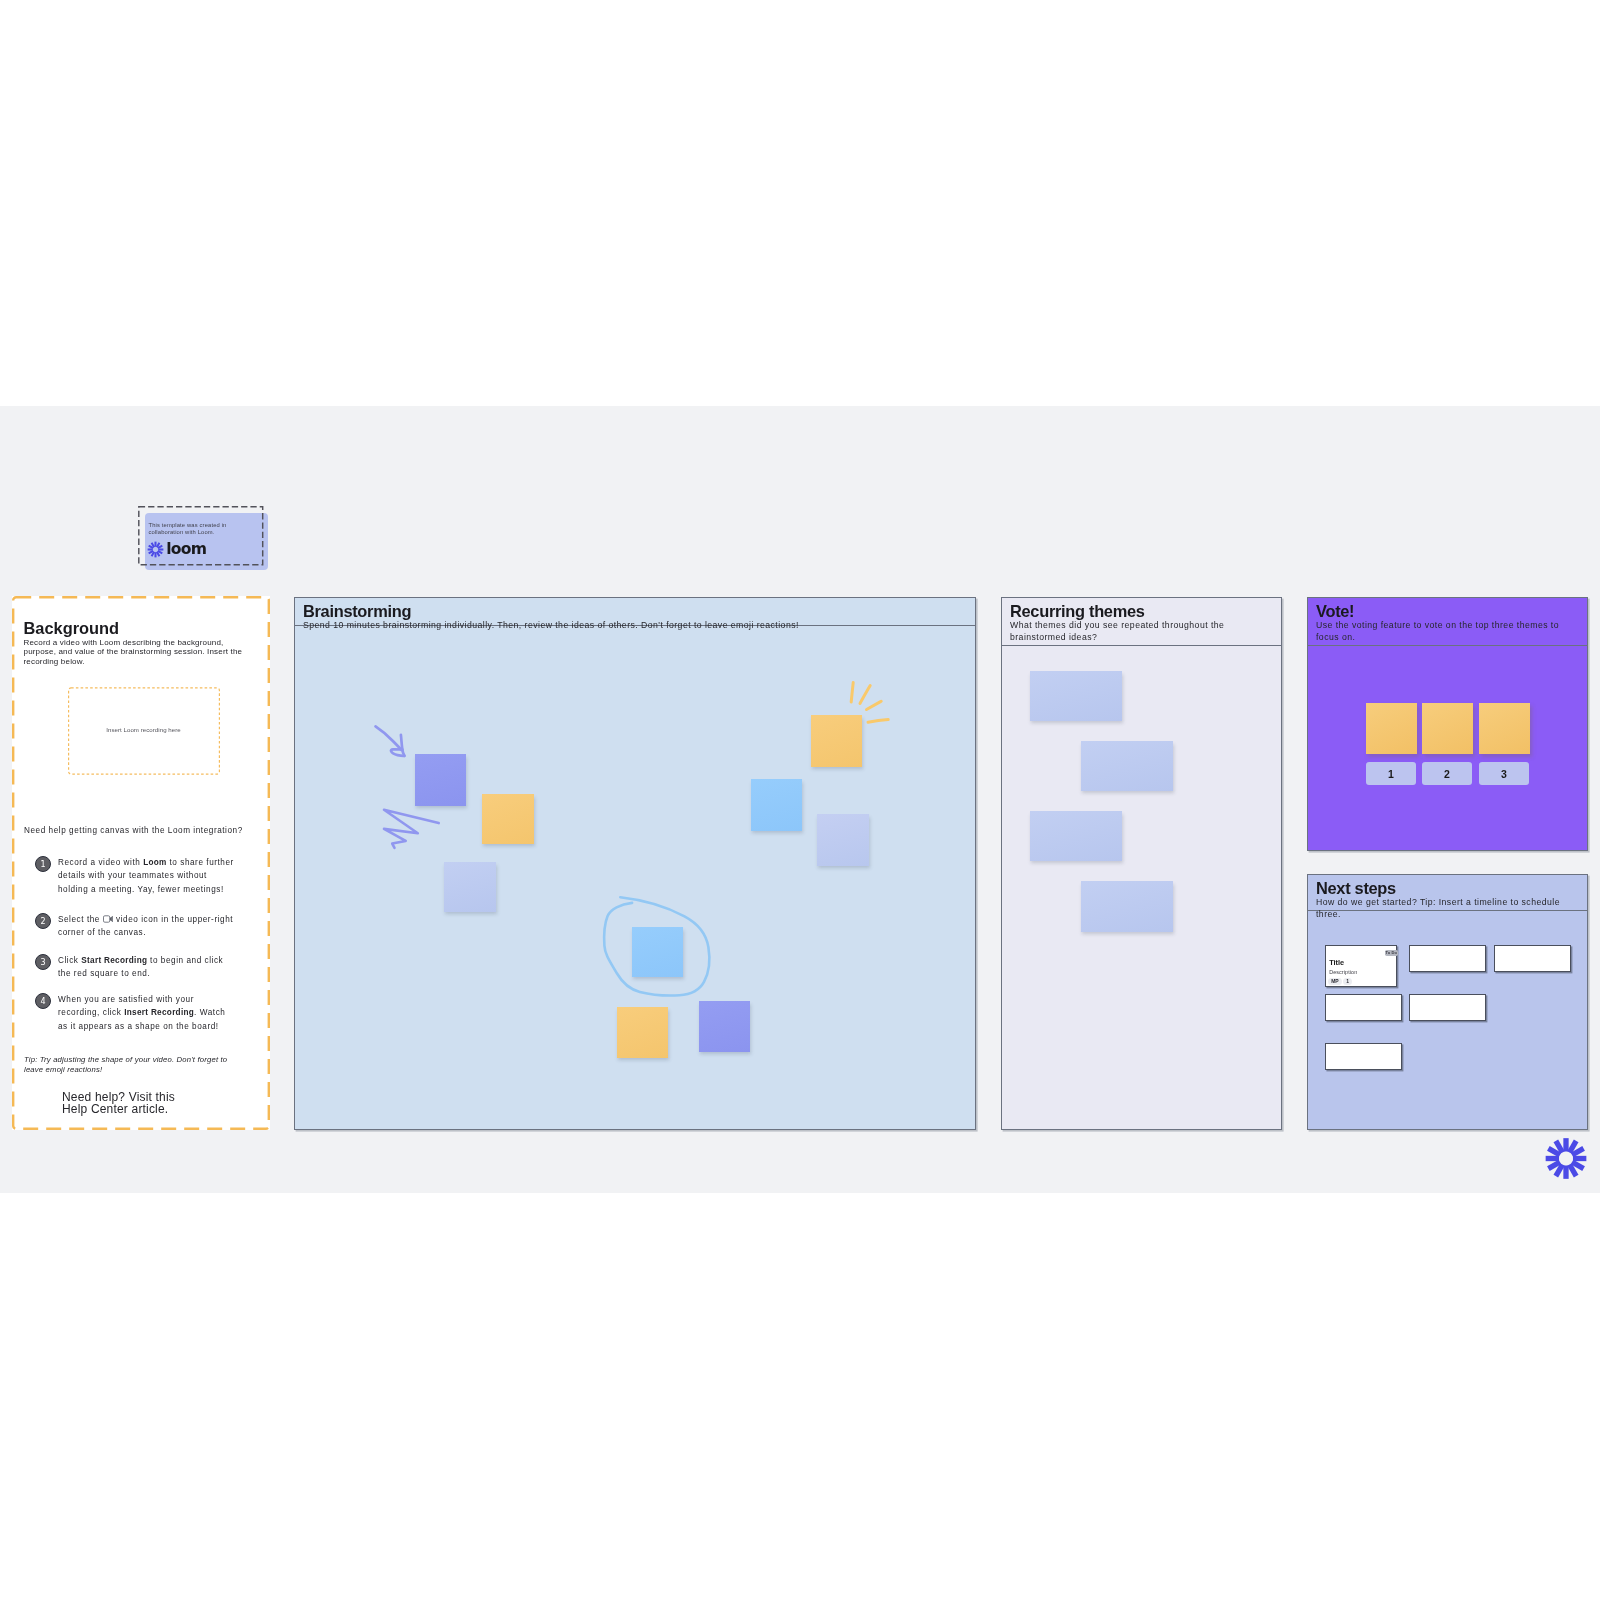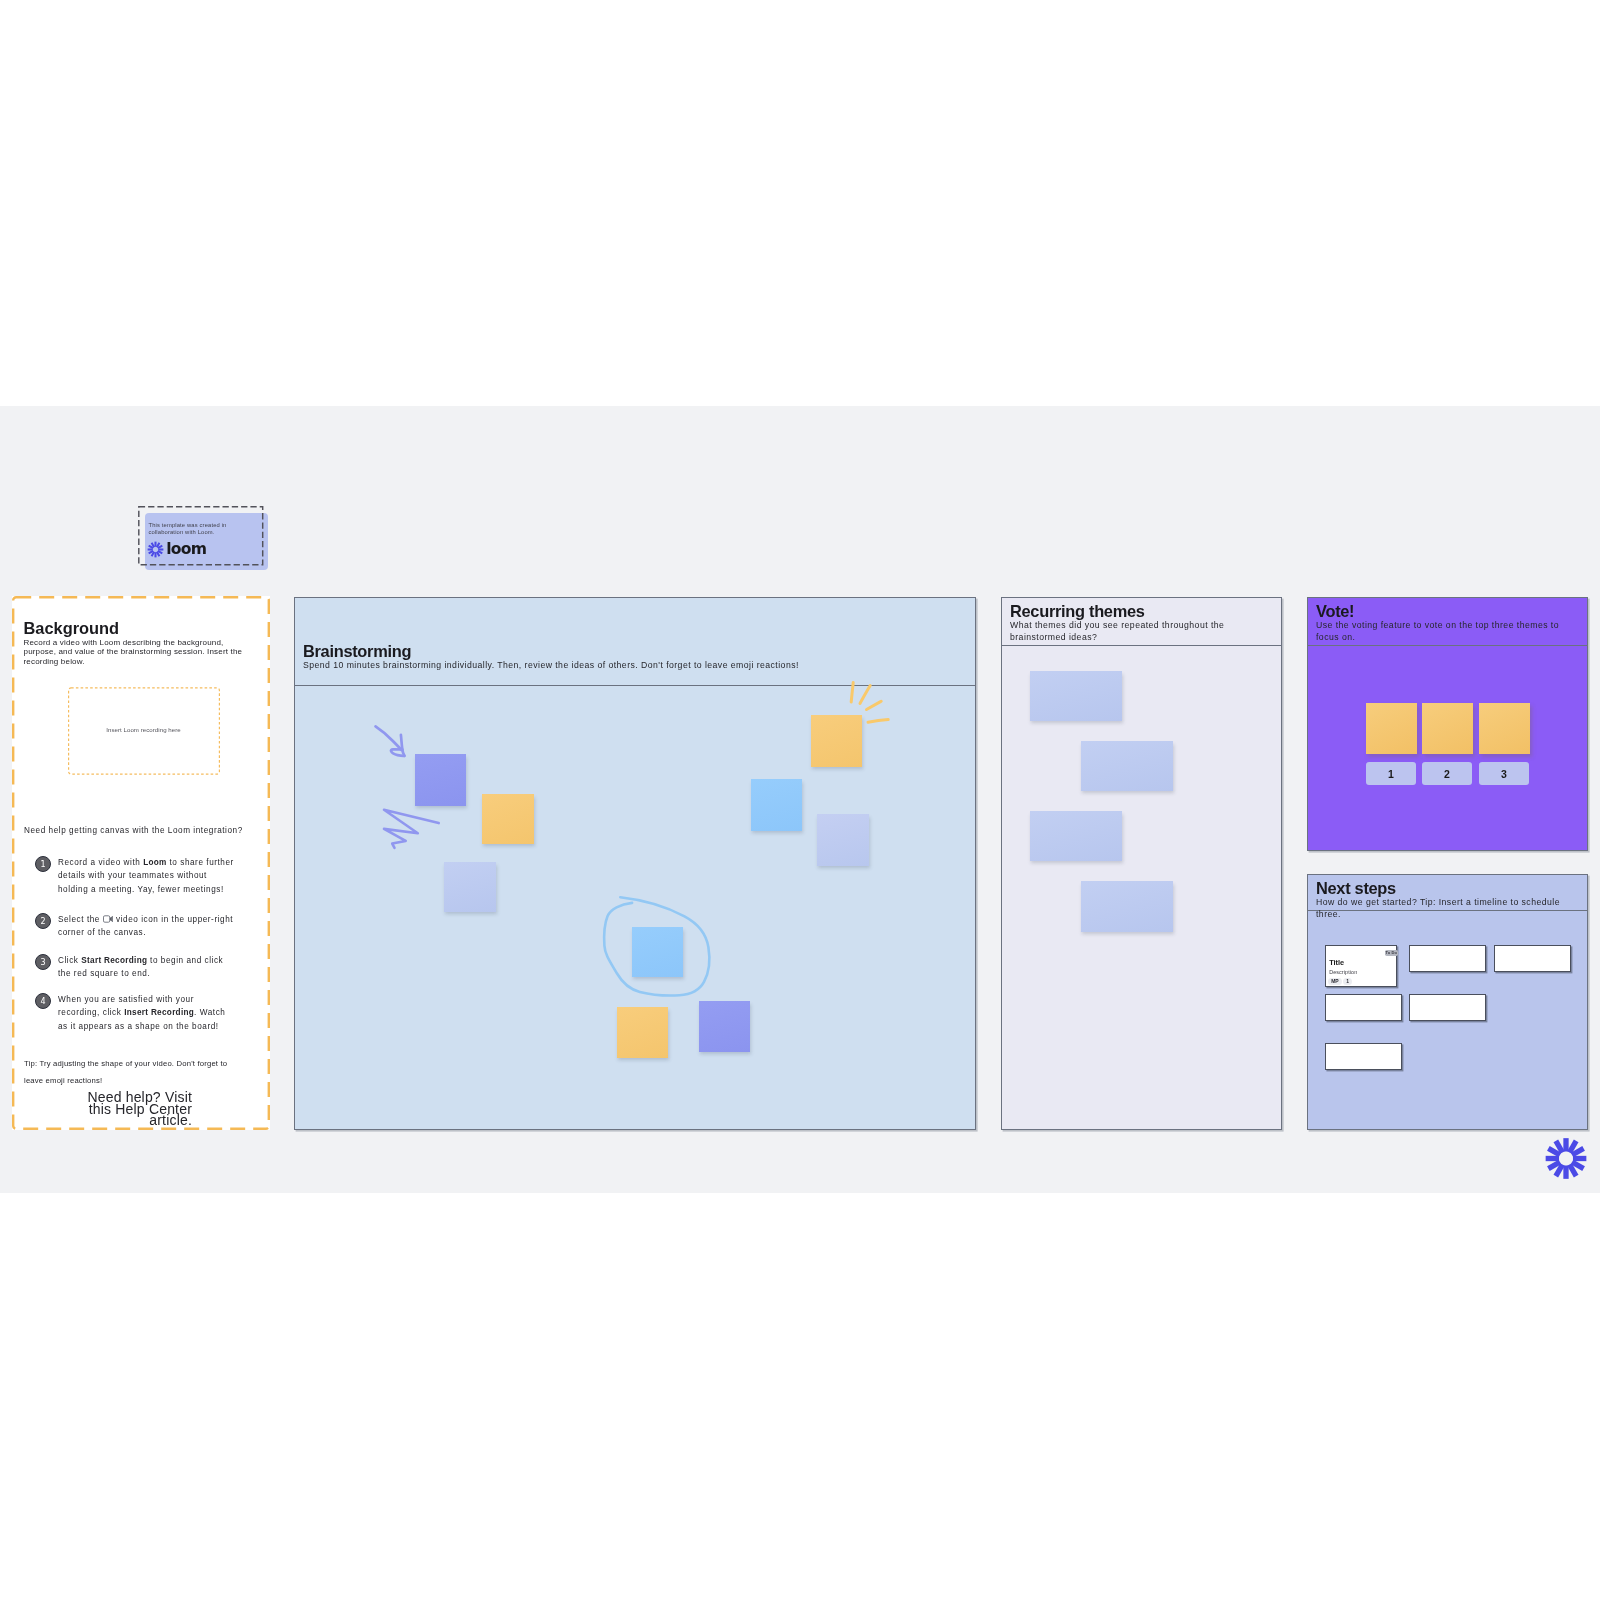--- a/index.html
+++ b/index.html
@@ -20,31 +20,31 @@
   #bg-panel-border{position:absolute;left:12px;top:596px;width:258px;height:534px;pointer-events:none;}
   #bg-title{position:absolute;left:23.5px;top:618.5px;font-size:16.4px;font-weight:700;color:#1b1b1f;letter-spacing:0px;text-align:right;}
   #bg-sub{position:absolute;left:23.5px;top:637.5px;width:228px;font-size:8.0px;letter-spacing:0.18px;font-weight:400;line-height:9.65px;color:#26262b;}
   #bg-drop{position:absolute;left:67.5px;top:686.5px;width:152px;height:88px;}
   #bg-drop-label{position:absolute;left:67.5px;top:726px;width:152px;text-align:center;font-size:6.1px;color:#55555c;letter-spacing:0.05px;}
   #bg-help-head{position:absolute;left:24px;top:826px;font-size:8.2px;letter-spacing:0.55px;color:#26262b;}
   .bg-step{position:absolute;left:35px;display:flex;gap:7px;}
   .bg-step .num{width:16px;height:16px;border-radius:50%;background:#5e5e63;border:1.3px solid #2b2f3b;box-sizing:border-box;color:#fff;font-size:8px;font-weight:400;display:flex;align-items:center;justify-content:center;flex:0 0 auto;margin-top:0px;font-family:"DejaVu Sans",sans-serif;}
   .bg-step .txt{font-size:8.2px;letter-spacing:0.55px;line-height:13.4px;color:#26262b;width:178px;}
   .bg-step .txt b{font-weight:700;letter-spacing:0.3px;}
-  #bg-tip{position:absolute;left:24px;top:1055px;width:222px;font-size:7.7px;letter-spacing:0.18px;line-height:17px;color:#26262b;}
-  #bg-link{position:absolute;left:62px;top:1092px;width:130px;font-size:14px;letter-spacing:0.18px;line-height:11.5px;color:#26262b;text-align:right;}
+  #bg-tip{position:absolute;left:24px;top:1055px;width:222px;font-size:7.7px;letter-spacing:0.18px;font-style:italic;line-height:10px;color:#26262b;}
+  #bg-link{position:absolute;left:62px;top:1092px;width:130px;font-size:12px;letter-spacing:0.18px;line-height:11.5px;color:#26262b;}
 
   
   .panel{position:absolute;box-sizing:border-box;border:1px solid #6b7280;box-shadow:1.6px 1.6px 0 rgba(70,78,95,0.30);}
   .panel-head{position:absolute;left:0;top:0;width:100%;box-sizing:border-box;border-bottom:1px solid #6b7280;padding:5px 8px 0 8px;overflow:visible;}
   .panel-title{font-size:16.4px;font-weight:700;color:#1a1a1f;letter-spacing:-0.3px;line-height:16.5px;font-family:"Liberation Sans",sans-serif;}
   .panel-sub{font-size:8.7px;letter-spacing:0.45px;font-weight:400;color:#26262b;line-height:11.8px;margin-top:0.5px;}
 
   #brain{left:294px;top:597px;width:682px;height:533px;background:#cfdff0;}
-  #brain .panel-head{height:48px;margin-top:40px;}
+  #brain .panel-head{height:28px;}
   #themes{left:1001px;top:597px;width:281px;height:533px;background:#e9e9f3;}
   #themes .panel-head{height:48px;}
   #vote{left:1307px;top:597px;width:281px;height:254px;background:#8b5cf6;}
   #vote .panel-head{height:48px;}
   #nexts{left:1307px;top:874px;width:281px;height:256px;background:#b9c5ec;}
   #nexts .panel-head{height:36px;}
 
   
   .sticky{position:absolute;box-shadow:1px 2.5px 3.5px rgba(70,80,100,0.22);}
   .s-purple{background:linear-gradient(165deg,#949df2 0%,#8b94ef 100%);}

